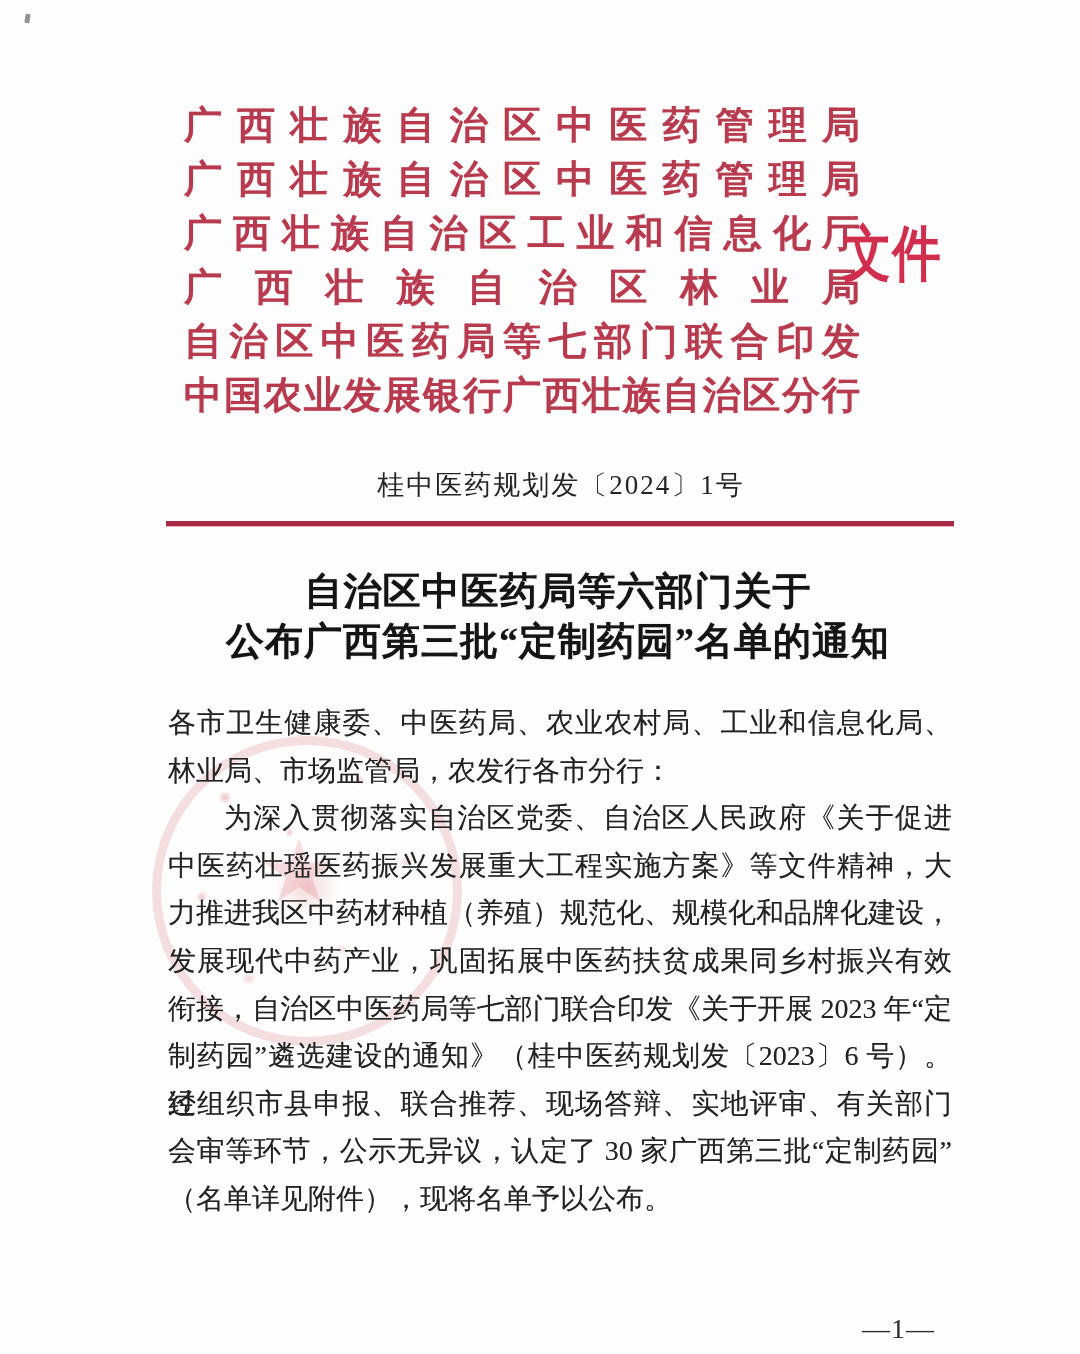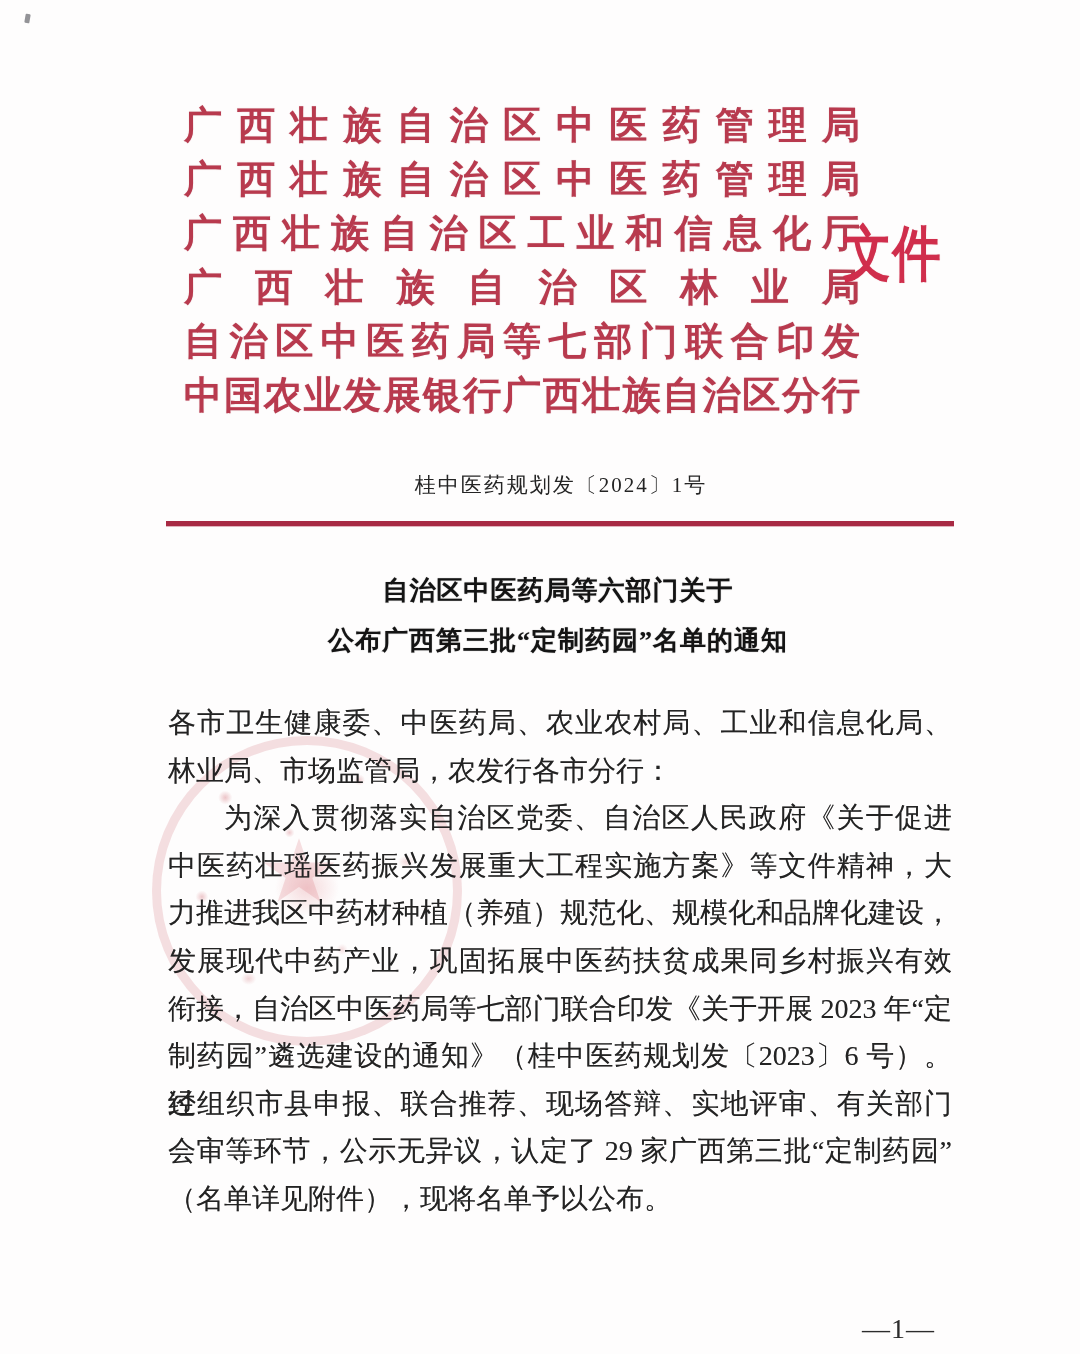--- a/index.html
+++ b/index.html
@@ -36,35 +36,35 @@
   .doc-type {
     position: absolute; left: 843px; top: 222px;
     font-size: 60px; line-height: 64px; font-weight: bold;
     color: #d02e4c;
     transform: scaleX(0.80); transform-origin: left top;
     letter-spacing: 2px; white-space: nowrap;
     text-shadow: 0 0 1px rgba(180,20,50,.4);
   }
   .doc-number {
     position: absolute; left: 168px; top: 468px; width: 786px;
-    text-align: center; font-size: 21px; line-height: 34px;
+    text-align: center; font-size: 27px; line-height: 34px;
     color: #242424; letter-spacing: 2px;
   }
   .red-rule {
     position: absolute; left: 166px; top: 521px;
     width: 788px; height: 5px;
     background: #a82a44;
     box-shadow: 0 1px 0 rgba(168,42,68,.35);
   }
   .doc-title {
     position: absolute; left: 130px; top: 566px; width: 856px;
     text-align: center; font-weight: bold; color: #141414;
   }
   .doc-title .t-line {
-    font-size: 26px; line-height: 50px; letter-spacing: 1px;
+    font-size: 38px; line-height: 50px; letter-spacing: 1px;
     text-shadow: 0 0 1px rgba(0,0,0,.45);
   }
   .body-block {
     position: absolute; left: 168px; top: 699px; width: 784px;
     font-size: 28px; color: #232323;
   }
   .body-line {
     height: 47.6px; line-height: 47.6px;
     text-align: justify; text-align-last: justify;
     text-shadow: 0 0 .5px rgba(0,0,0,.35);
@@ -136,19 +136,19 @@
   <div class="body-block">
     <div class="body-line">各市卫生健康委、中医药局、农业农村局、工业和信息化局、</div>
     <div class="body-line flush">林业局、市场监管局，农发行各市分行：</div>
     <div class="body-line indent">为深入贯彻落实自治区党委、自治区人民政府《关于促进</div>
     <div class="body-line">中医药壮瑶医药振兴发展重大工程实施方案》等文件精神，大</div>
     <div class="body-line">力推进我区中药材种植（养殖）规范化、规模化和品牌化建设，</div>
     <div class="body-line">发展现代中药产业，巩固拓展中医药扶贫成果同乡村振兴有效</div>
     <div class="body-line">衔接，自治区中医药局等七部门联合印发《关于开展 2023 年“定</div>
     <div class="body-line">制药园”遴选建设的通知》（桂中医药规划发〔2023〕6 号）。经</div>
     <div class="body-line">过组织市县申报、联合推荐、现场答辩、实地评审、有关部门</div>
-    <div class="body-line">会审等环节，公示无异议，认定了 29 家广西第三批“定制药园”</div>
+    <div class="body-line">会审等环节，公示无异议，认定了 30 家广西第三批“定制药园”</div>
     <div class="body-line flush">（名单详见附件），现将名单予以公布。</div>
   </div>
 
   <div class="page-number">—1—</div>
 
 </div>
 
 </body></html>

